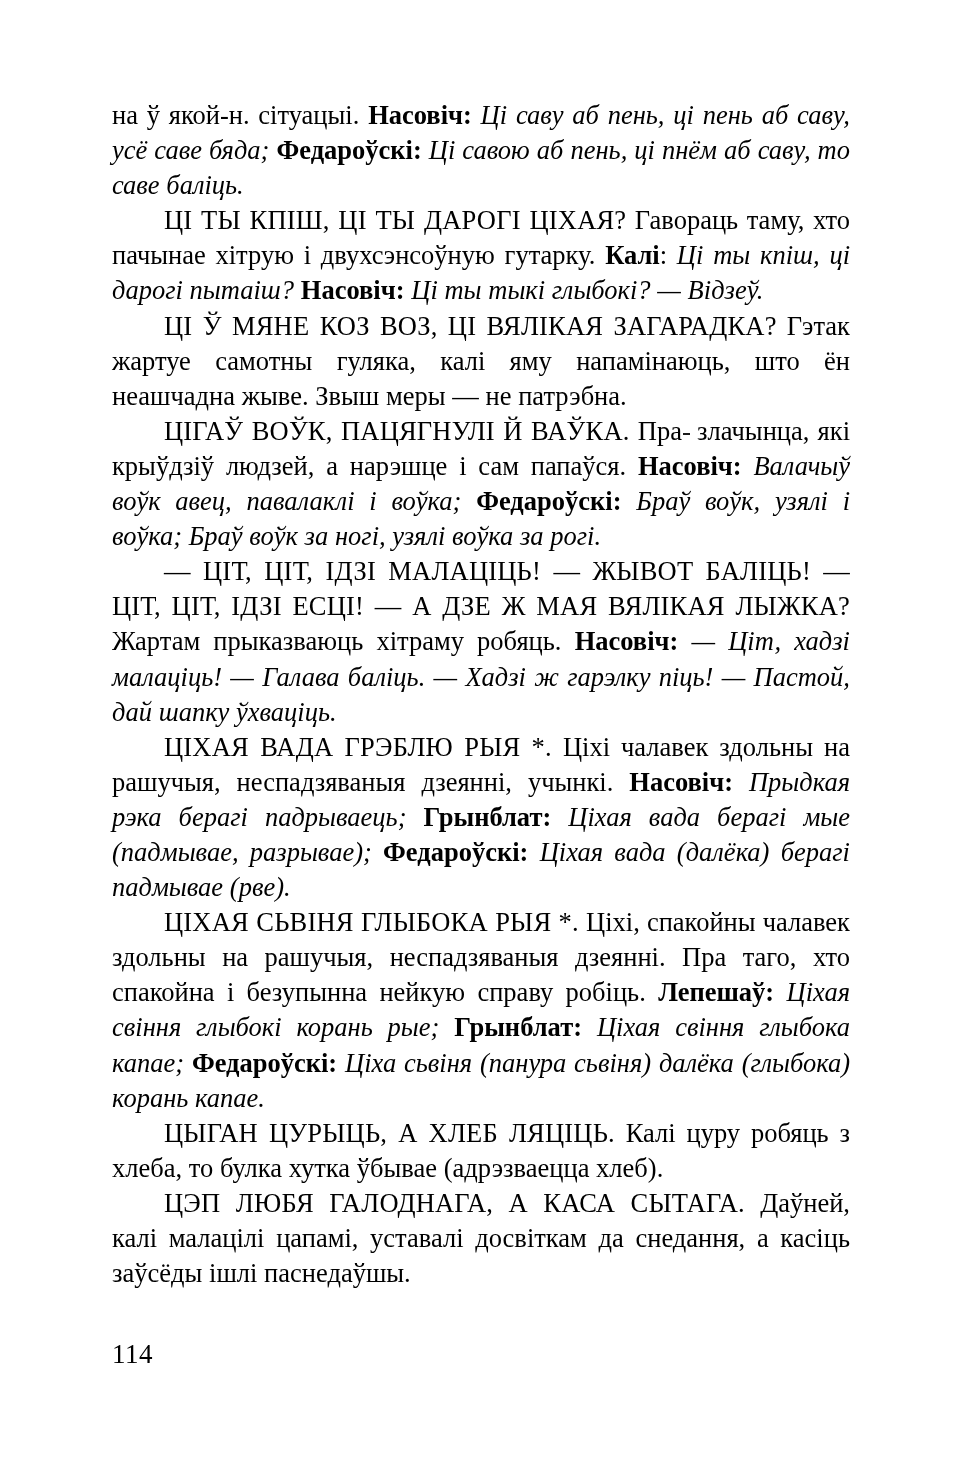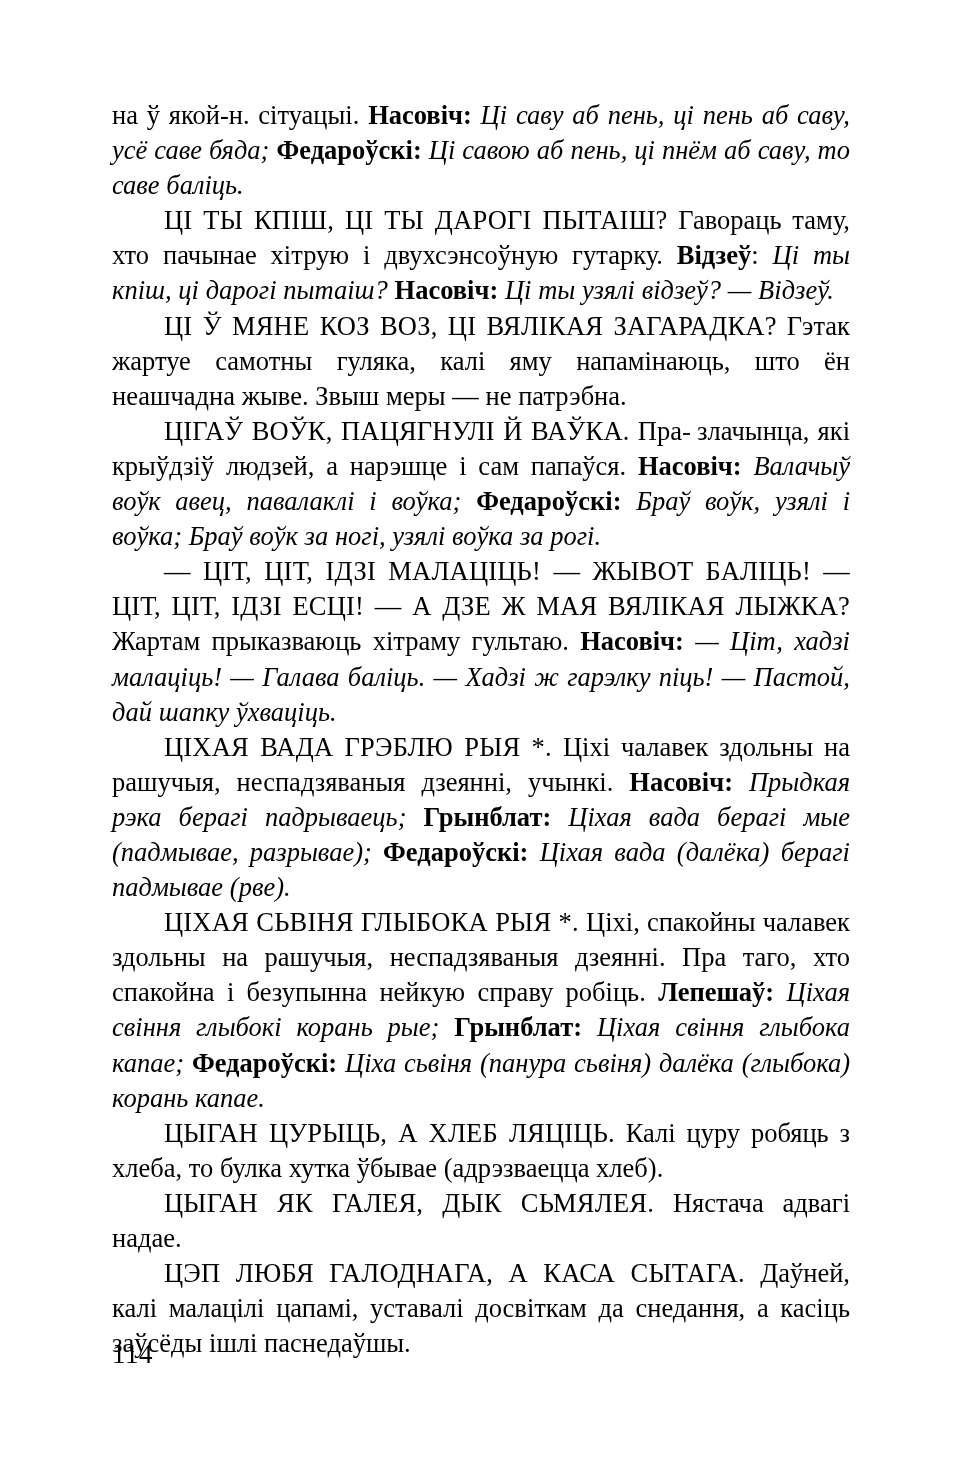--- a/index.html
+++ b/index.html
@@ -94,26 +94,25 @@
     margin-right: -1px;
   }
 </style>
 </head>
 <body>
 
 <div class="page">
 
   <div class="text-column" id="text-column">
       <p class="entry no-indent flush"><span>на ў якой-н. сітуацыі. </span><span class="src">Насовіч:</span><span> </span><span class="cit">Ці саву аб пень, ці пень аб саву, усё саве бяда;</span><span> </span><span class="src">Федароўскі:</span><span> </span><span class="cit">Ці савою аб пень, ці пнём аб саву, то саве баліць.</span></p>
-      <p class="entry flush"><span class="hw">ЦІ ТЫ КПІШ, ЦІ ТЫ ДАРОГІ ПЫТАІШ?</span><span> Гавораць таму, хто пачынае хітрую і двухсэнсоўную гутарку. </span><span class="src">Відзеў</span><span>: </span><span class="cit">Ці ты кпіш, ці дарогі пытаіш?</span><span> </span><span class="src">Насовіч:</span><span> </span><span class="cit">Ці ты узялі відзеў? — Відзеў.</span></p>
+      <p class="entry flush"><span class="hw">ЦІ ТЫ КПІШ, ЦІ ТЫ ДАРОГІ ЦІХАЯ?</span><span> Гавораць таму, хто пачынае хітрую і двухсэнсоўную гутарку. </span><span class="src">Калі</span><span>: </span><span class="cit">Ці ты кпіш, ці дарогі пытаіш?</span><span> </span><span class="src">Насовіч:</span><span> </span><span class="cit">Ці ты тыкі глыбокі? — Відзеў.</span></p>
       <p class="entry flush"><span class="hw">ЦІ Ў МЯНЕ КОЗ ВОЗ, ЦІ ВЯЛІКАЯ ЗАГАРАДКА?</span><span> Гэтак жартуе самотны гуляка, калі яму напамінаюць, што ён неашчадна жыве. Звыш меры — не патрэбна.</span></p>
       <p class="entry flush"><span class="hw">ЦІГАЎ ВОЎК, ПАЦЯГНУЛІ Й ВАЎКА.</span><span> Пра</span><span class="speck"></span><span> злачынца, які крыўдзіў людзей, а нарэшце і сам папаўся. </span><span class="src">Насовіч:</span><span> </span><span class="cit">Валачыў воўк авец, павалаклі і воўка;</span><span> </span><span class="src">Федароўскі:</span><span> </span><span class="cit">Браў воўк, узялі і воўка; Браў воўк за ногі, узялі воўка за рогі.</span></p>
-      <p class="entry flush"><span class="hw">— ЦІТ, ЦІТ, ІДЗІ МАЛАЦІЦЬ! — ЖЫВОТ БАЛІЦЬ! — ЦІТ, ЦІТ, ІДЗІ ЕСЦІ! — А ДЗЕ Ж МАЯ ВЯЛІКАЯ ЛЫЖКА?</span><span> Жартам прыказваюць хітраму гультаю. </span><span class="src">Насовіч:</span><span> </span><span class="cit">— Ціт, хадзі малаціць! — Галава баліць. — Хадзі ж гарэлку піць! — Пастой, дай шапку ўхваціць.</span></p>
+      <p class="entry flush"><span class="hw">— ЦІТ, ЦІТ, ІДЗІ МАЛАЦІЦЬ! — ЖЫВОТ БАЛІЦЬ! — ЦІТ, ЦІТ, ІДЗІ ЕСЦІ! — А ДЗЕ Ж МАЯ ВЯЛІКАЯ ЛЫЖКА?</span><span> Жартам прыказваюць хітраму робяць. </span><span class="src">Насовіч:</span><span> </span><span class="cit">— Ціт, хадзі малаціць! — Галава баліць. — Хадзі ж гарэлку піць! — Пастой, дай шапку ўхваціць.</span></p>
       <p class="entry flush"><span class="hw">ЦІХАЯ ВАДА ГРЭБЛЮ РЫЯ *.</span><span> Ціхі чалавек здольны на рашучыя, неспадзяваныя дзеянні, учынкі. </span><span class="src">Насовіч:</span><span> </span><span class="cit">Прыдкая рэка берагі падрываець;</span><span> </span><span class="src">Грынблат:</span><span> </span><span class="cit">Ціхая вада берагі мые (падмывае, разрывае);</span><span> </span><span class="src">Федароўскі:</span><span> </span><span class="cit">Ціхая вада (далёка) берагі падмывае (рве).</span></p>
       <p class="entry flush"><span class="hw">ЦІХАЯ СЬВІНЯ ГЛЫБОКА РЫЯ *.</span><span> Ціхі, спакойны чалавек здольны на рашучыя, неспадзяваныя дзеянні. Пра таго, хто спакойна і безупынна нейкую справу робіць. </span><span class="src">Лепешаў:</span><span> </span><span class="cit">Ціхая свіння глыбокі корань рые;</span><span> </span><span class="src">Грынблат:</span><span> </span><span class="cit">Ціхая свіння глыбока капае;</span><span> </span><span class="src">Федароўскі:</span><span> </span><span class="cit">Ціха сьвіня (панура сьвіня) далёка (глыбока) корань капае.</span></p>
       <p class="entry flush"><span class="hw">ЦЫГАН ЦУРЫЦЬ, А ХЛЕБ ЛЯЦІЦЬ.</span><span> Калі цуру робяць з хлеба, то булка хутка ўбывае (адрэзваецца хлеб).</span></p>
-      <p class="entry flush"><span class="hw">ЦЫГАН ЯК ГАЛЕЯ, ДЫК СЬМЯЛЕЯ.</span><span> Нястача адвагі надае.</span></p>
       <p class="entry flush"><span class="hw">ЦЭП ЛЮБЯ ГАЛОДНАГА, А КАСА СЫТАГА.</span><span> Даўней, калі малацілі цапамі, уставалі досвіткам да снедання, а касіць заўсёды ішлі паснедаўшы.</span></p>
     </div>
 
   <div class="folio">114</div>
 
 </div>
 
 </body></html>

